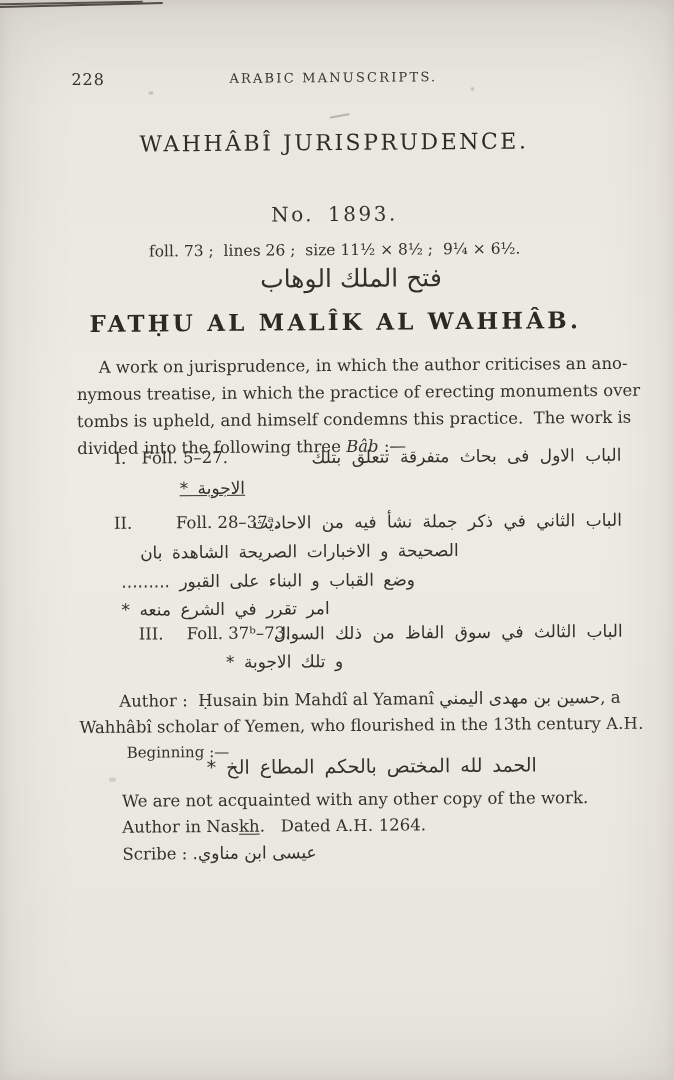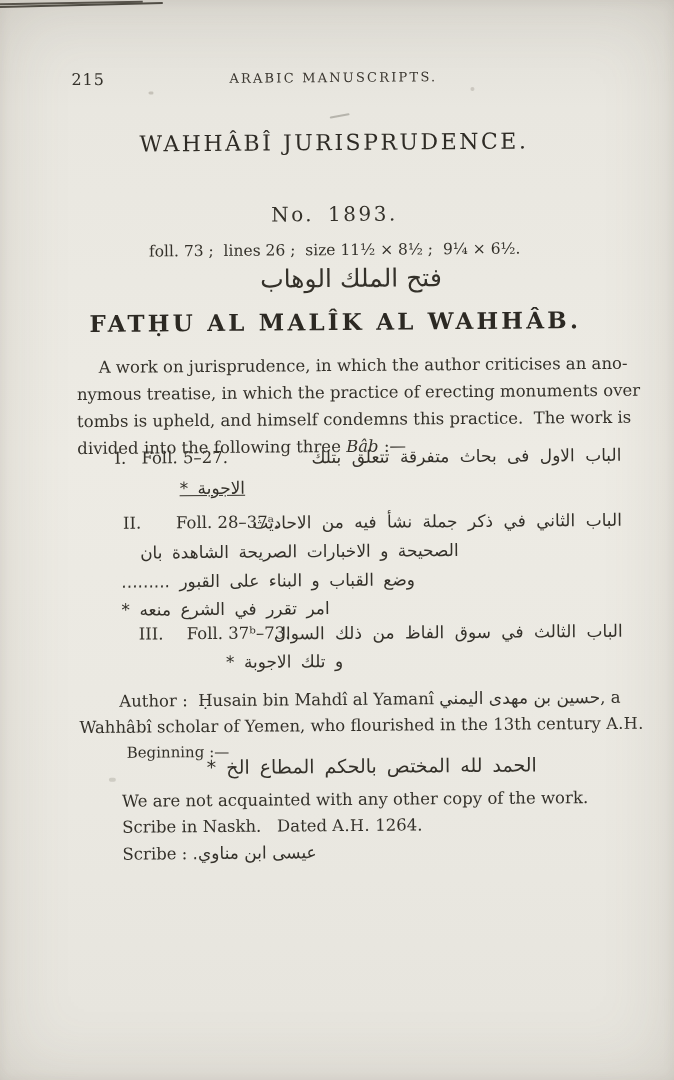--- a/index.html
+++ b/index.html
@@ -11,21 +11,21 @@
   }
   .page::after{
     content:"";position:absolute;inset:0;pointer-events:none;
     box-shadow:inset 0 0 70px rgba(110,100,85,0.18), inset 0 0 12px rgba(110,100,85,0.10);
   }
   .skew{position:absolute;inset:0;transform:rotate(-0.45deg);transform-origin:50% 50%;}
   .line{position:absolute;white-space:pre;}
   .center{left:0;right:0;text-align:center;}
   .ar{font-family:"DejaVu Sans", sans-serif;direction:rtl;unicode-bidi:isolate;}
   .sc{font-size:16px;letter-spacing:0.5px;text-align:right;}
-  .u-kh{text-underline-offset:2px;}
+  .u-kh{text-decoration:underline;text-underline-offset:2px;}
   .ital{font-style:italic;}
 
   .page-number{top:68px;left:75px;font-size:16px;letter-spacing:1px;}
   .running-header{top:70px;font-size:13px;letter-spacing:2.2px;color:#3a362f;}
   .section-title{top:130px;font-size:22px;letter-spacing:2.5px;color:#2e2b25;}
   .rule-title{top:177px;left:267px;width:147px;height:2px;background:#55524b;transform:rotate(-0.5deg);}
   .entry-number{top:202px;font-size:20px;letter-spacing:2.5px;word-spacing:5px;}
   .collation{top:241px;font-size:15.5px;}
   .arabic-title{top:264px;font-size:25px;transform:translateX(16px);}
   .latin-title{top:308px;font-size:23px;font-weight:bold;letter-spacing:3.2px;color:#2c2923;}
@@ -34,21 +34,21 @@
   .pl1{top:356px;padding-left:22px;}
   .pl2{top:383px;}
   .pl3{top:410px;}
   .pl4{top:437px;}
 
   .chapter-row{left:0;right:0;height:28px;position:absolute;}
   .chapter-row .num{position:absolute;font-size:16.5px;}
   .chapter-row .foll{position:absolute;font-size:16.5px;}
   .chapter-row .artext{position:absolute;right:52px;font-size:17px;word-spacing:5px;}
   .row-i{top:447px;}   .row-i .num{left:115px;}  .row-i .foll{left:142px;}
-  .row-ii{top:512px;}  .row-ii .num{left:114px;margin-left:9px;} .row-ii .foll{left:152px;margin-left:24px;}
+  .row-ii{top:512px;}  .row-ii .num{left:114px;} .row-ii .foll{left:152px;margin-left:24px;}
   .row-iii{top:623px;} .row-iii .num{left:138px;}.row-iii .foll{left:186px;}
   .cont{position:absolute;font-size:17px;word-spacing:4px;}
   .c-i-1{left:180px;top:477px;text-decoration:underline;}
   .c-ii-1{left:140px;top:541px;}
   .c-ii-2{left:121px;top:570px;}
   .c-ii-3{left:121px;top:598px;}
   .c-iii-1{left:183px;top:651px;margin-left:42px;}
 
   .author-line{top:689px;left:118px;font-size:16.5px;}
   .author-line .ar{font-size:17px;}
@@ -66,21 +66,21 @@
   .sm2{top:90px;left:152px;width:5px;height:3px;background:rgba(120,113,100,0.30);}
   .sm3{top:88px;left:474px;width:4px;height:4px;background:rgba(120,113,100,0.25);border-radius:50%;}
   .sm4{top:776px;left:107px;width:7px;height:4px;background:rgba(110,104,92,0.22);}
 </style>
 </head>
 <body>
 
 <div class="page">
   <div class="skew">
 
-    <div class="line page-number">215</div>
+    <div class="line page-number">228</div>
     <div class="line center running-header">ARABIC MANUSCRIPTS.</div>
 
     <div class="line center section-title">WAHHÂBÎ JURISPRUDENCE.</div>
     <div class="rule-title"></div>
 
     <div class="line center entry-number">No. 1893.</div>
     <div class="line center collation">foll. 73 ;  lines 26 ;  size 11½ × 8½ ;  9¼ × 6½.</div>
 
     <div class="line center arabic-title ar">فتح الملك الوهاب</div>
     <div class="line center latin-title">FATḤU AL MALÎK AL WAHHÂB.</div>
@@ -113,21 +113,21 @@
     </div>
     <div class="cont ar c-iii-1">و تلك الاجوبة *</div>
 
     <div class="line author-line"><span>Author :</span><span>  Ḥusain bin Mahdî al Yamanî </span><span class="ar">حسين بن مهدى اليمني</span><span>, a</span></div>
     <div class="line author-line2"><span>Wahhâbî scholar of Yemen, who flourished in the 13th century </span><span class="sc">A.H.</span></div>
 
     <div class="line beginning-label">Beginning :—</div>
     <div class="line beginning-arabic ar">الحمد لله المختص بالحكم المطاع الخ *</div>
 
     <div class="line note-copy">We are not acquainted with any other copy of the work.</div>
-    <div class="line note-written"><span>Scribe in Nas</span><span class="u-kh">kh</span><span>.   Dated </span><span class="sc">A.H.</span><span> 1264.</span></div>
+    <div class="line note-written"><span>Author in Nas</span><span class="u-kh">kh</span><span>.   Dated </span><span class="sc">A.H.</span><span> 1264.</span></div>
     <div class="line note-scribe"><span>Scribe : </span><span class="ar">عيسى ابن مناوي.</span></div>
 
     <div class="rule-bottom"></div>
 
     <div class="smudge sm1"></div>
     <div class="smudge sm2"></div>
     <div class="smudge sm3"></div>
     <div class="smudge sm4"></div>
 
   </div>

